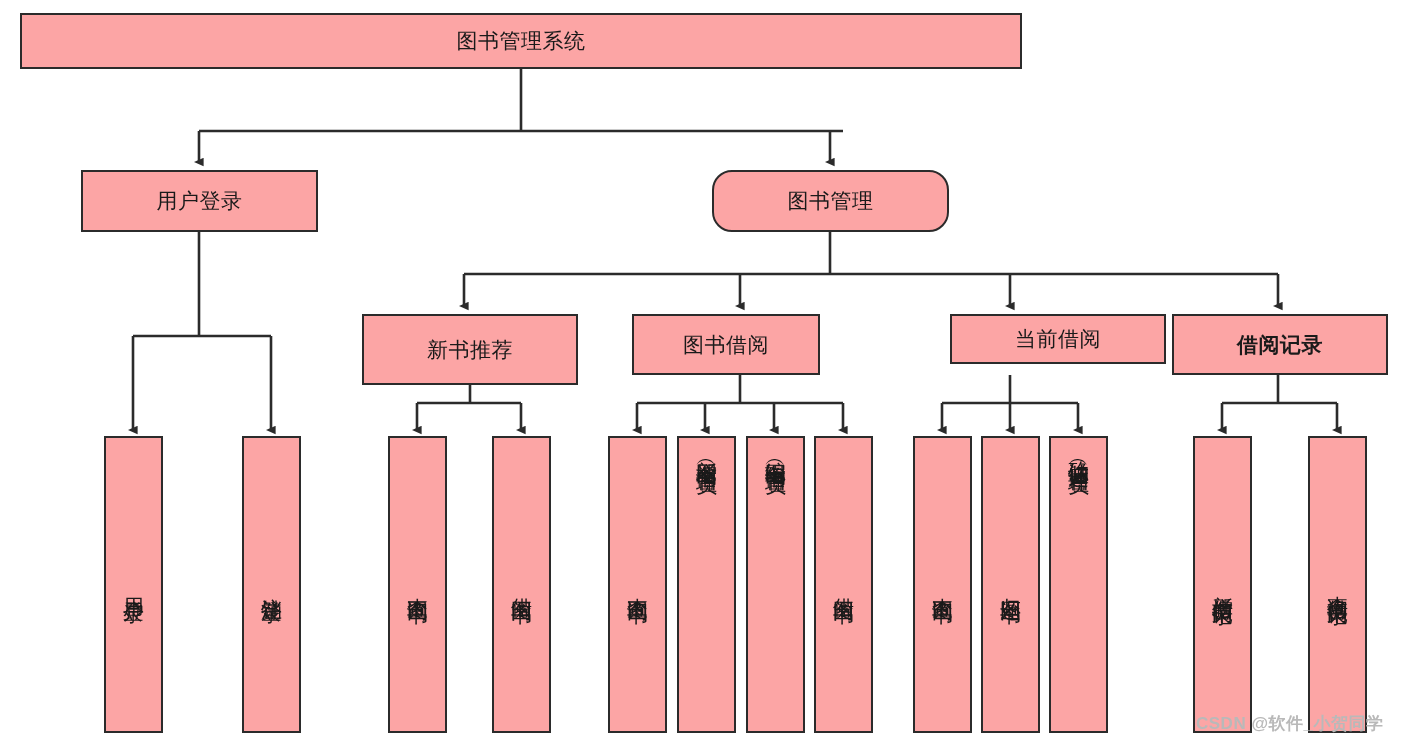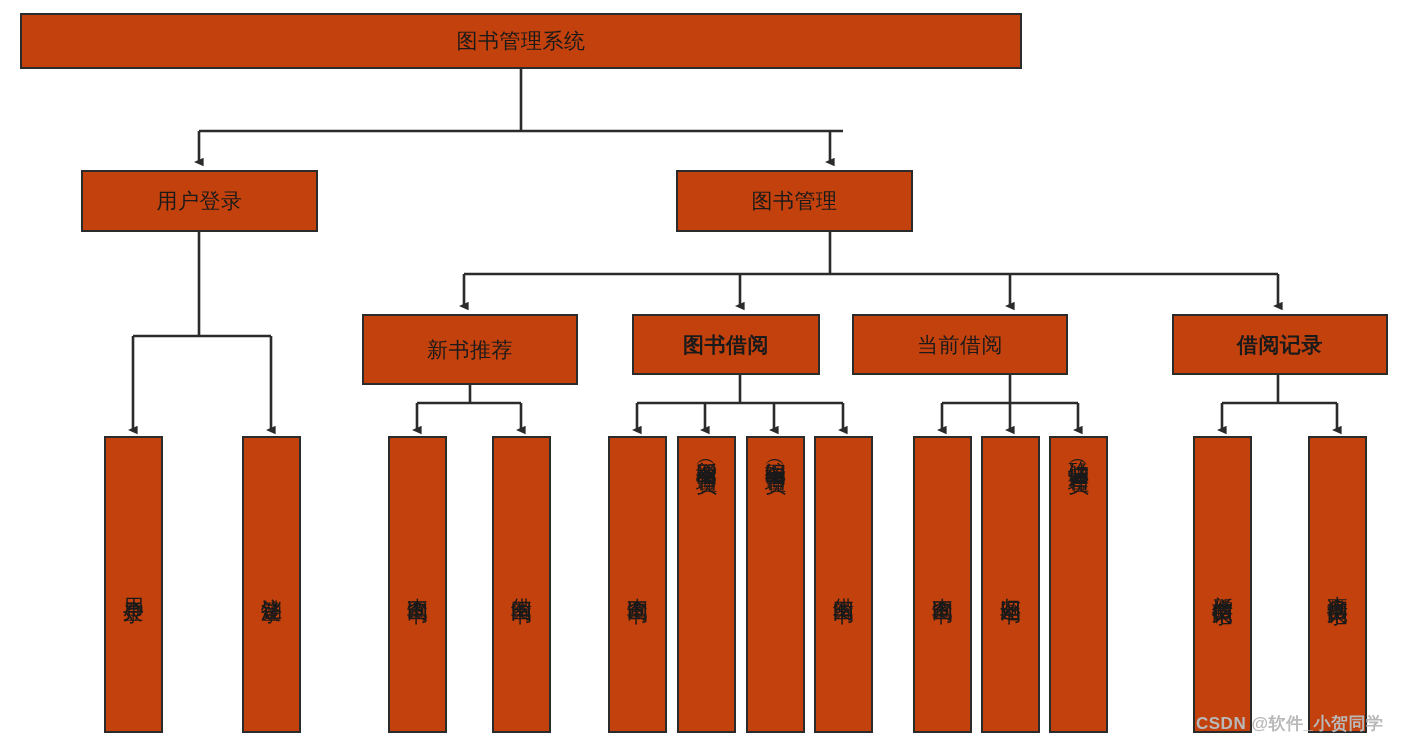--- a/index.html
+++ b/index.html
@@ -22,21 +22,21 @@
     position: absolute;
     left: 0;
     top: 0;
     width: 1405px;
     height: 747px;
     pointer-events: none;
   }
   .node {
     position: absolute;
     box-sizing: border-box;
-    background: #c2410c;
+    background: #fca5a5;
     border: 2.5px solid #2b2b2b;
     display: flex;
     align-items: center;
     justify-content: center;
     color: #1a1a1a;
     z-index: 3;
   }
   .node .label {
     display: block;
     text-align: center;
@@ -132,33 +132,33 @@
   </svg>
 
   <div class="node horiz" style="left:20px; top:13px; width:1002px; height:56px;">
     <span class="label">图书管理系统</span>
   </div>
 
   <div class="node horiz" style="left:81px; top:170px; width:237px; height:62px;">
     <span class="label">用户登录</span>
   </div>
 
-  <div class="node horiz" style="left:676px; top:170px; width:237px; height:62px;">
+  <div class="node horiz" style="left:712px; top:170px; width:237px; height:62px;border-radius:20px;">
     <span class="label">图书管理</span>
   </div>
 
   <div class="node horiz" style="left:362px; top:314px; width:216px; height:71px;">
     <span class="label">新书推荐</span>
   </div>
 
-  <div class="node horiz" style="left:632px; top:314px; width:188px; height:61px;font-weight:bold;">
+  <div class="node horiz" style="left:632px; top:314px; width:188px; height:61px;">
     <span class="label">图书借阅</span>
   </div>
 
-  <div class="node horiz" style="left:852px; top:314px; width:216px; height:61px;">
+  <div class="node horiz" style="left:950px; top:314px; width:216px; height:50px;">
     <span class="label">当前借阅</span>
   </div>
 
   <div class="node horiz" style="left:1172px; top:314px; width:216px; height:61px;font-weight:bold;">
     <span class="label">借阅记录</span>
   </div>
 
   <div class="node vert centered" style="left:104px; top:436px; width:59px; height:297px;">
     <span class="label">用户登录</span>
   </div>

